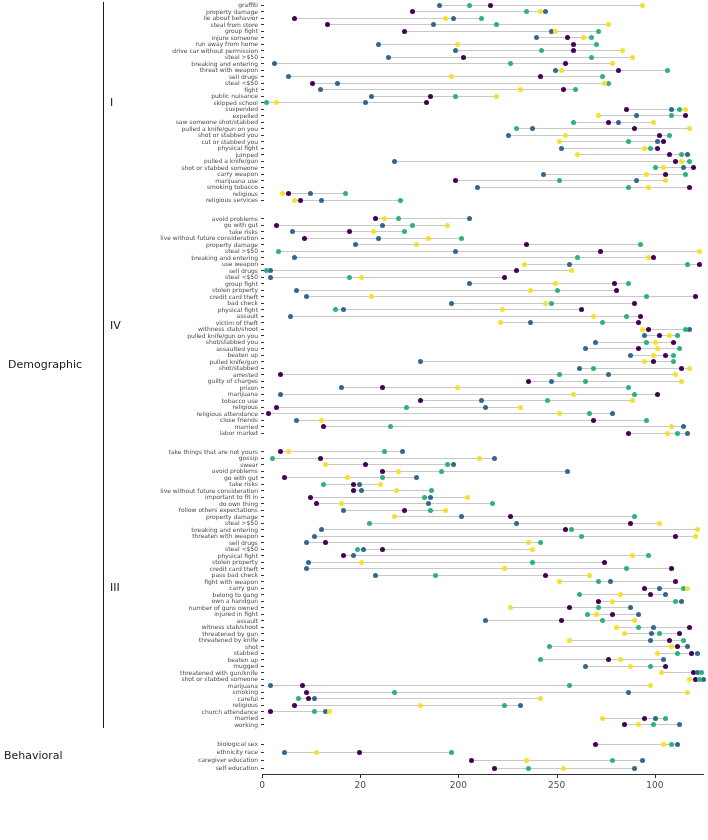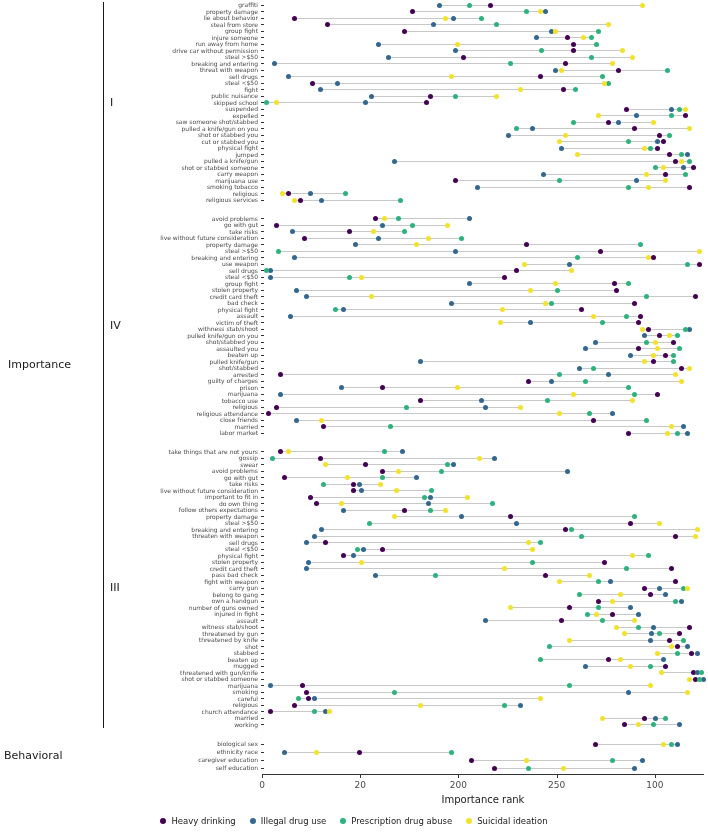--- a/index.html
+++ b/index.html
@@ -1497,47 +1497,28 @@
             <div class="seg" style="left: 229.84px; width: 139.476px; top: 3.5px;"></div>
             <div class="dot" style="background: rgb(68, 1, 84); left: 227.34px; top: 1.5px;"></div>
             <div class="dot" style="background: rgb(51, 103, 142); left: 366.816px; top: 1.5px;"></div>
             <div class="dot" style="background: rgb(45, 178, 125); left: 260.736px; top: 1.5px;"></div>
             <div class="dot" style="background: rgb(243, 226, 43); left: 296.096px; top: 1.5px;"></div>
           </div>
         </div>
       </div>
     </div>
   <div id="behavioral-bracket" style="top: 2px; height: 726px;"></div>
-  <div class="side-label" id="side-behavioral" style="left: 8px; top: 358px;">Importance</div>
+  <div class="side-label" id="side-behavioral" style="left: 8px; top: 358px;">Demographic</div>
   <div class="side-label" id="side-demographic" style="left: 4px; top: 749px;">Behavioral</div>
   <div id="axis" style="top: 774px;">
     <div id="axis-line"></div>
   <div class="x-tick" style="left: 0px;"></div>
       <div class="x-tick-label" style="left: 0px;">0</div>
       <div class="x-tick" style="left: 98.2222px;"></div>
       <div class="x-tick-label" style="left: 98.2222px;">20</div>
       <div class="x-tick" style="left: 196.444px;"></div>
       <div class="x-tick-label" style="left: 196.444px;">200</div>
       <div class="x-tick" style="left: 294.667px;"></div>
       <div class="x-tick-label" style="left: 294.667px;">250</div>
       <div class="x-tick" style="left: 392.889px;"></div>
       <div class="x-tick-label" style="left: 392.889px;">100</div>
     </div>
-  <div id="xlabel" style="top: 794px;">Importance rank</div>
-  <div id="legend" style="top: 816px;">
-      <div class="legend-item">
-        <span class="legend-dot" style="background: rgb(68, 1, 84);"></span>
-        <span class="legend-label">Heavy drinking</span>
-      </div>
-      <div class="legend-item">
-        <span class="legend-dot" style="background: rgb(51, 103, 142);"></span>
-        <span class="legend-label">Illegal drug use</span>
-      </div>
-      <div class="legend-item">
-        <span class="legend-dot" style="background: rgb(45, 178, 125);"></span>
-        <span class="legend-label">Prescription drug abuse</span>
-      </div>
-      <div class="legend-item">
-        <span class="legend-dot" style="background: rgb(243, 226, 43);"></span>
-        <span class="legend-label">Suicidal ideation</span>
-      </div>
-    </div>
 </div>
 
 </body></html>

